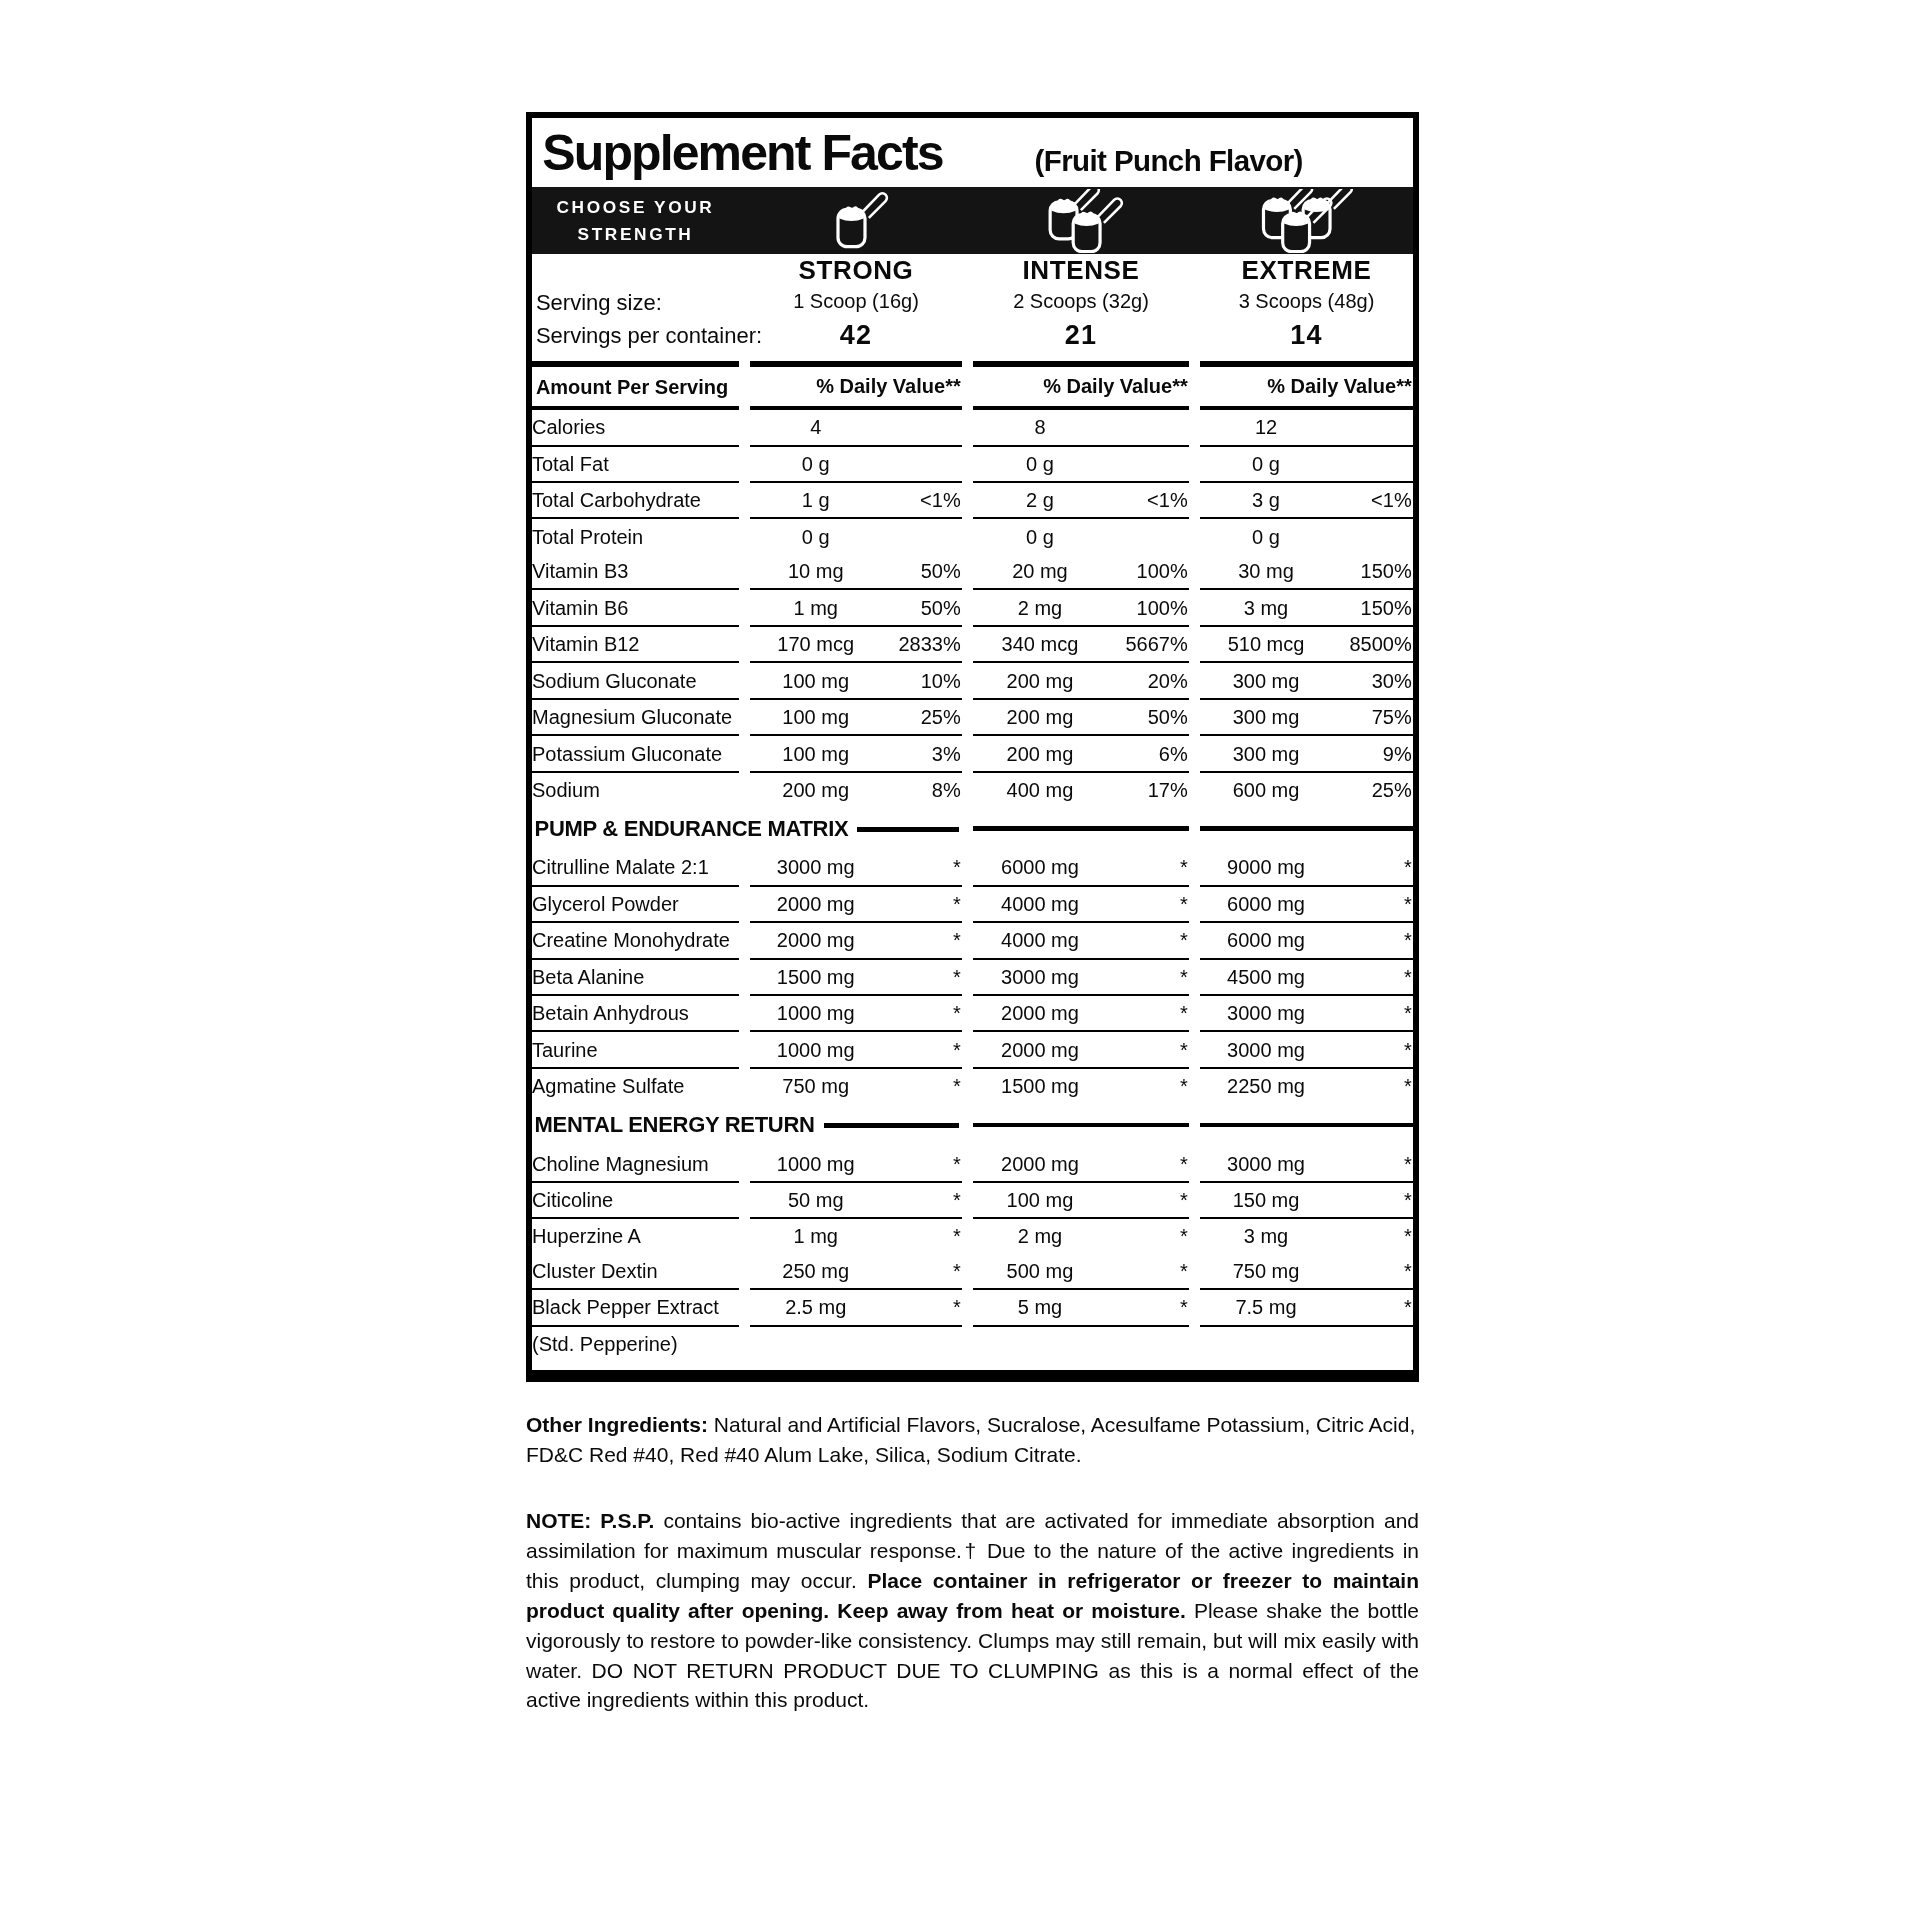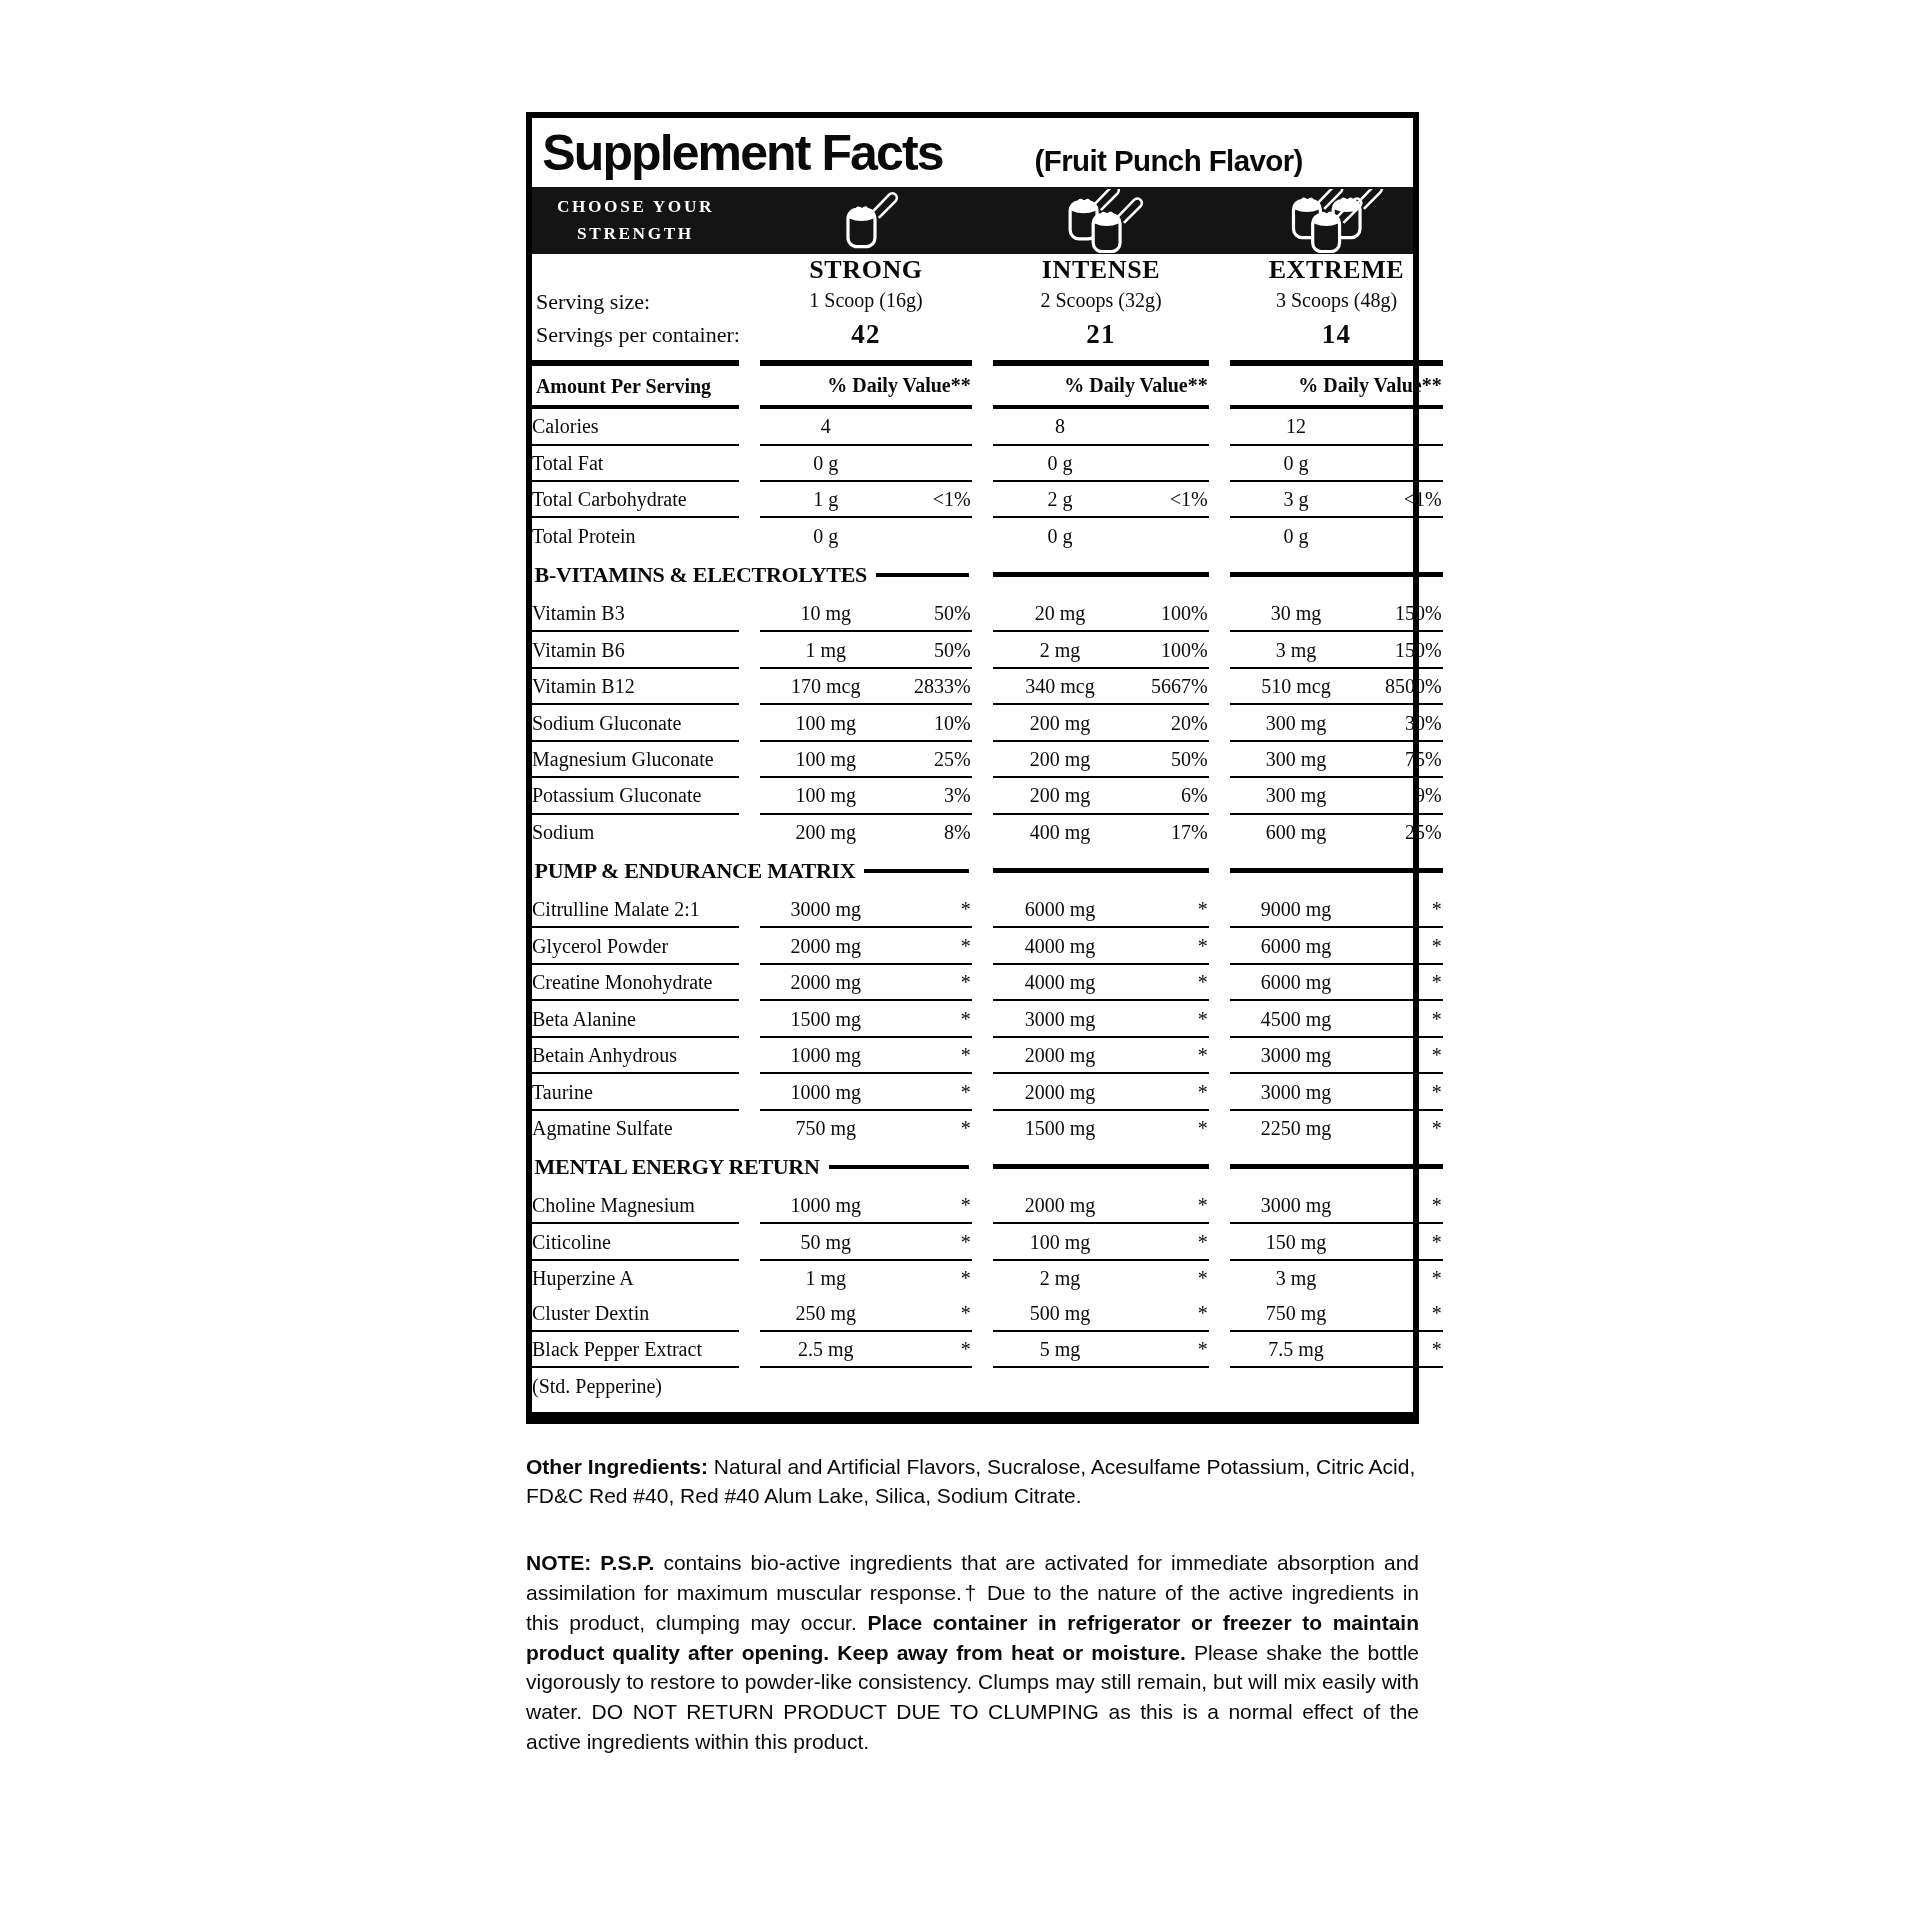--- a/index.html
+++ b/index.html
@@ -6,21 +6,21 @@
   .page{position:relative;width:1925px;height:1926px;background:#ffffff;overflow:hidden;
         font-family:"Liberation Sans", sans-serif;color:#0a0a0a;}
   .content-col{position:absolute;left:526px;top:112px;width:893px;}
 
   
   .label-box{box-sizing:border-box;width:893px;border:6.4px solid #000;background:#fff;}
   .title-row{display:flex;align-items:flex-end;padding:10.3px 9px 6.4px 10.3px;gap:48px;}
   .title{font-size:50px;font-weight:bold;letter-spacing:-1.9px;line-height:1;white-space:nowrap;}
   .flavor{font-size:29.5px;font-weight:bold;letter-spacing:-0.6px;line-height:1;margin-left:44px;padding-bottom:2.6px;white-space:nowrap;}
 
-  .grid{display:grid;grid-template-columns:207px 212px 216px 213px;column-gap:21px;font-family:Liberation Serif, serif;}
+  .grid{display:grid;grid-template-columns:207px 212px 216px 213px;column-gap:11px;}
 
   .band{background:#141414;height:67px;align-items:center;margin-top:2.6px;}
   .band-text{color:#fff;font-weight:bold;font-size:17.3px;letter-spacing:2.6px;text-align:center;line-height:1.55;}
   .scoops{justify-self:center;display:flex;align-items:center;}
 
   .strength-row{padding-top:1px;}
   .strength-name{font-size:26px;font-weight:bold;letter-spacing:0.6px;text-align:center;}
   .ss-row{margin-top:3.9px;}
   .ss-label{font-size:22px;padding-left:3.9px;white-space:nowrap;}
   .ss-val{font-size:20px;text-align:center;}
@@ -217,28 +217,20 @@
             </div>
             <div class="cell-val">
               <span class="amt">0 g</span>
               <span class="dv"></span>
             </div>
             <div class="cell-val">
               <span class="amt">0 g</span>
               <span class="dv"></span>
             </div>
           </div>
-          <div class="grid sec-row">
-            <div class="sec-head">
-              <span class="sec-title">B-VITAMINS &amp; ELECTROLYTES</span>
-              <span class="sec-dash"></span>
-            </div>
-            <div class="sec-bar"></div>
-            <div class="sec-bar"></div>
-          </div>
           <div class="grid t-row">
             <div class="cell-name">Vitamin B3</div>
             <div class="cell-val">
               <span class="amt">10 mg</span>
               <span class="dv">50%</span>
             </div>
             <div class="cell-val">
               <span class="amt">20 mg</span>
               <span class="dv">100%</span>
             </div>

